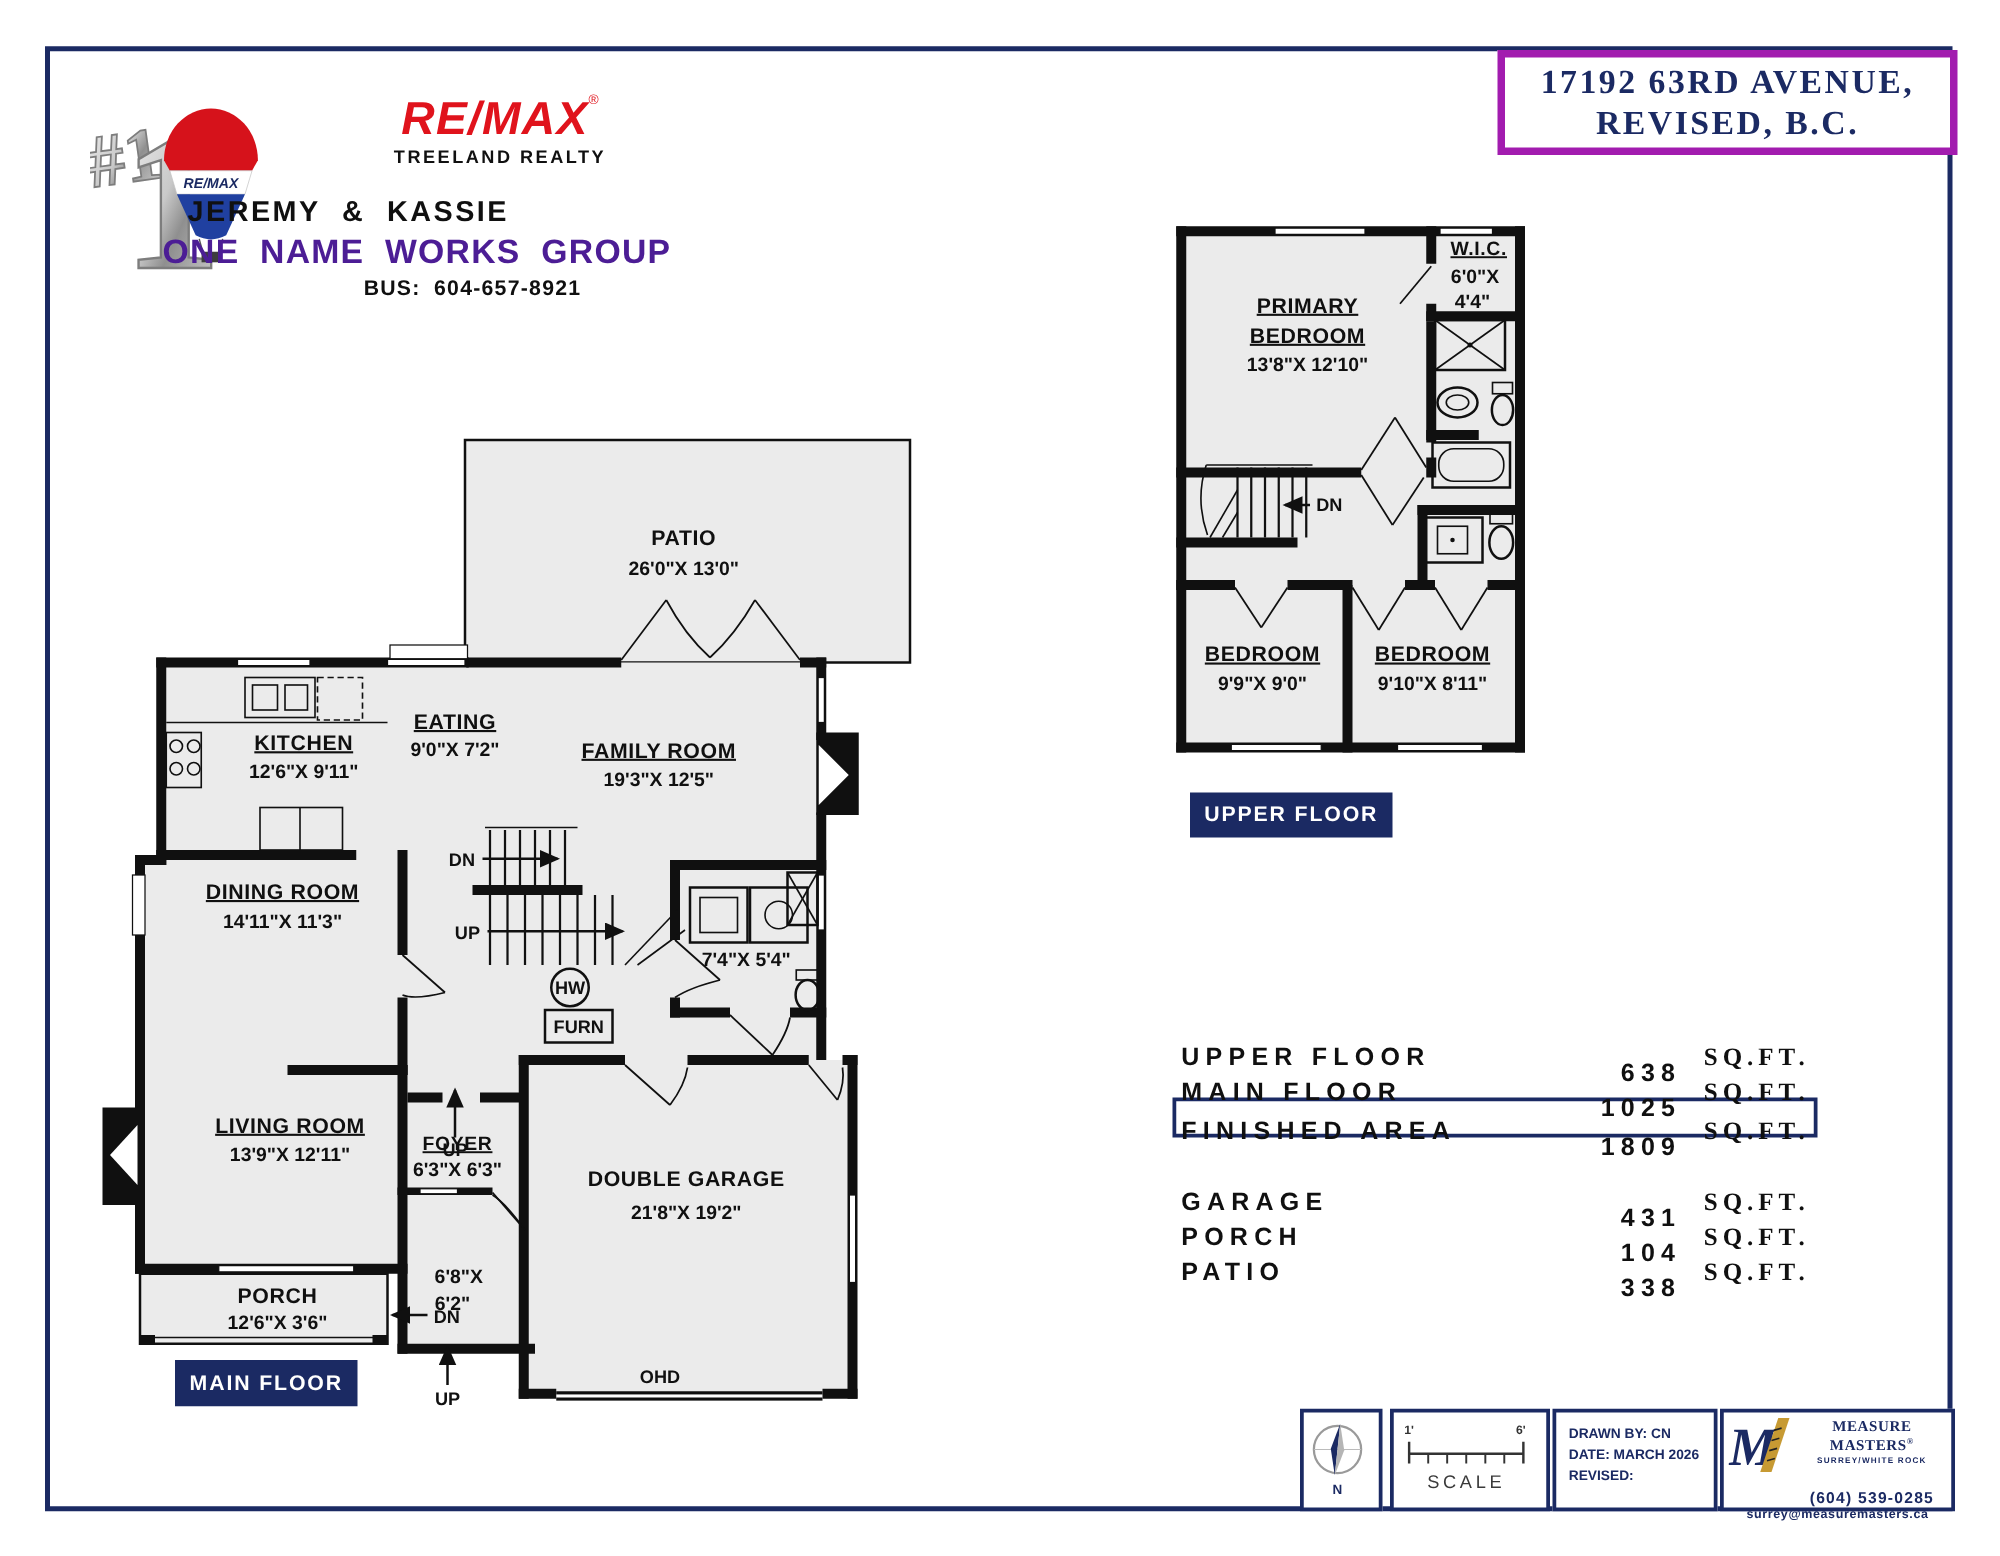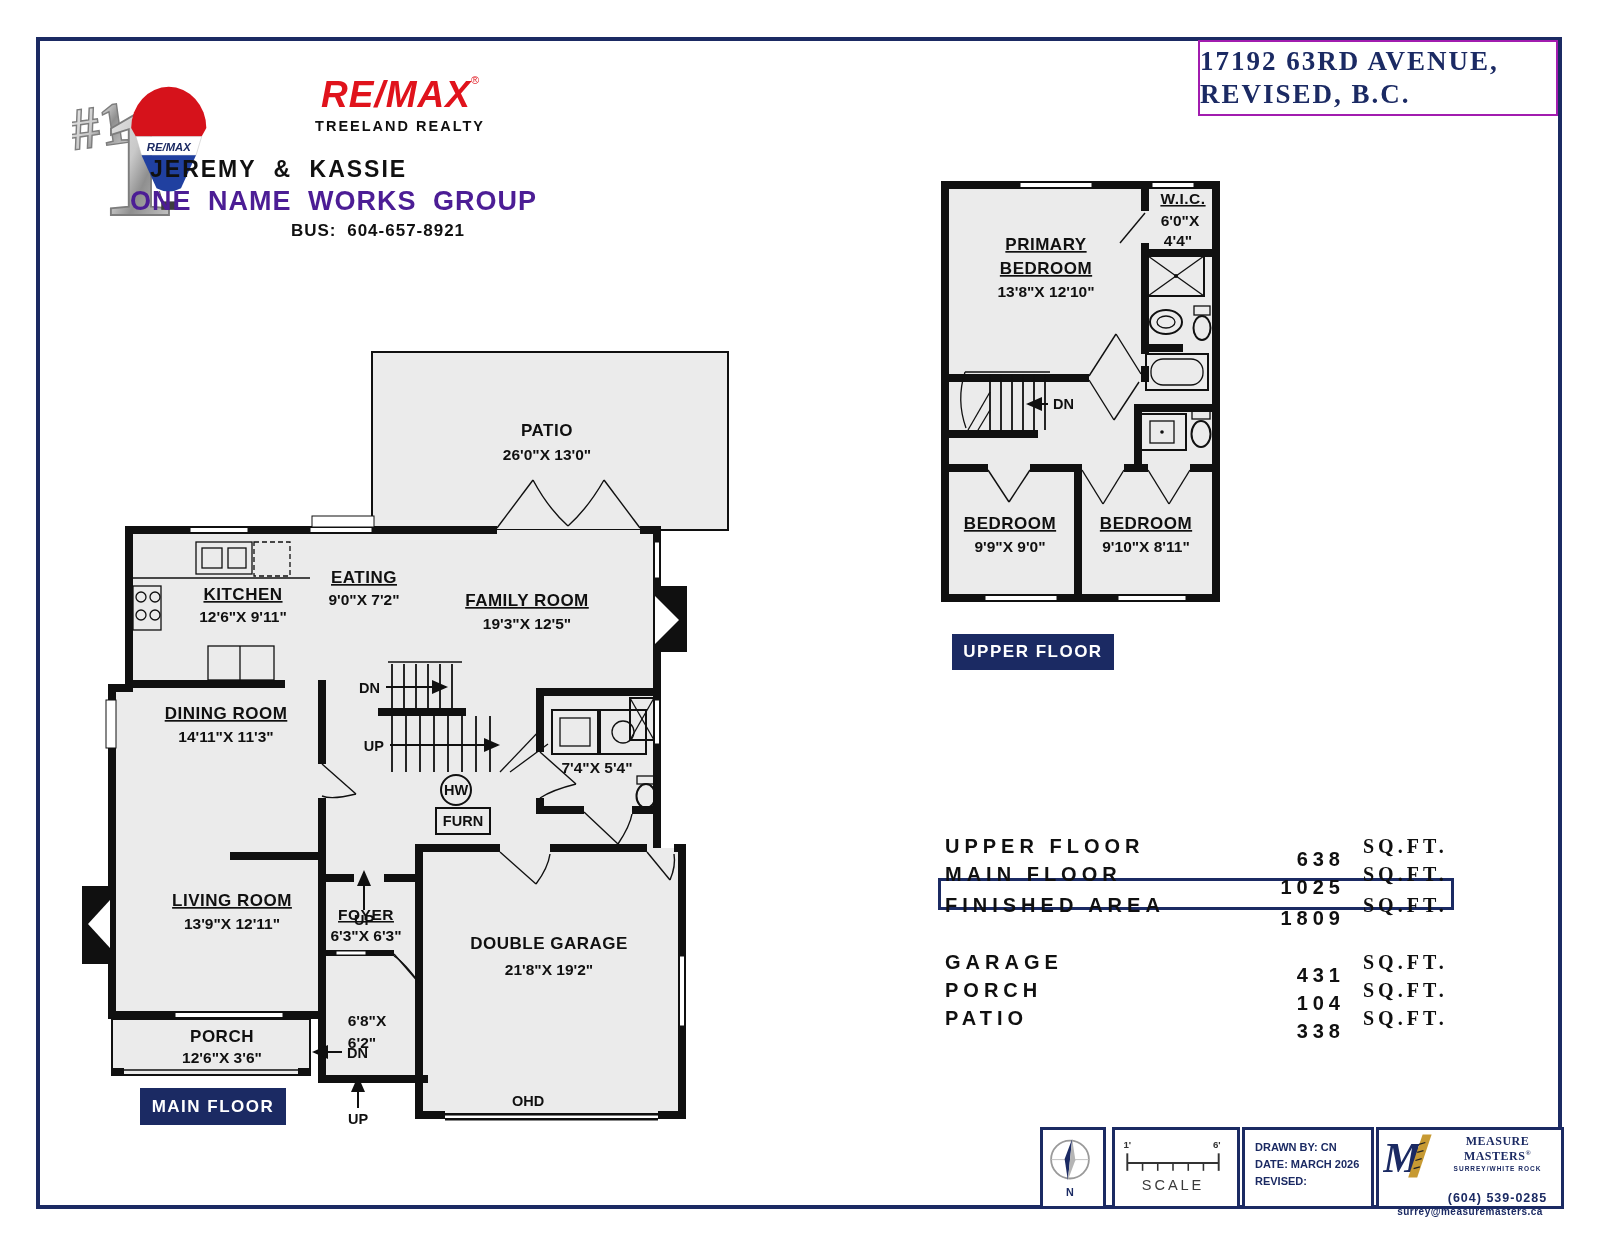--- a/index.html
+++ b/index.html
@@ -13,22 +13,22 @@
   .remax-red{font-size:37px;font-weight:bold;font-style:italic;color:#e0131c;letter-spacing:1px;}
   .remax-reg{font-size:11px;color:#e0131c;vertical-align:top;}
   .treeland{font-size:14.5px;font-weight:bold;color:#101010;letter-spacing:2px;margin-top:2px;}
   .agents-line{position:absolute;left:150px;top:156px;width:420px;text-align:left;
       font-size:23px;font-weight:bold;color:#101010;letter-spacing:2px;word-spacing:9px;}
   .team-line{position:absolute;left:130px;top:186px;width:460px;text-align:left;
       font-size:27px;font-weight:bold;color:#4c1d95;letter-spacing:1px;word-spacing:8px;}
   .bus-line{position:absolute;left:168px;top:221px;width:420px;text-align:center;
       font-size:17px;font-weight:bold;color:#101010;letter-spacing:1px;word-spacing:5px;}
   .address-box{position:absolute;left:1198px;top:40px;width:356px;height:72px;
-      border:2px solid #a21caf;background:#fff;display:flex;flex-direction:column;
-      align-items:flex-start;justify-content:center;
+      border:6px solid #a21caf;background:#fff;display:flex;flex-direction:column;
+      align-items:center;justify-content:center;
       font-family:"Liberation Serif",serif;font-weight:bold;color:#1b2a63;
       font-size:27px;letter-spacing:2px;line-height:33px;}
   
   .main-plan{position:absolute;left:80px;top:340px;width:670px;height:800px;}
   .upper-plan{position:absolute;left:928px;top:172px;width:296px;height:440px;}
   .floor-tag{position:absolute;background:#1b2a63;color:#fff;display:flex;align-items:center;
       justify-content:center;font-weight:bold;font-size:17px;letter-spacing:1.5px;}
   .tag-main{left:140px;top:1088px;width:146px;height:37px;}
   .tag-upper{left:952px;top:634px;width:162px;height:36px;}
   

